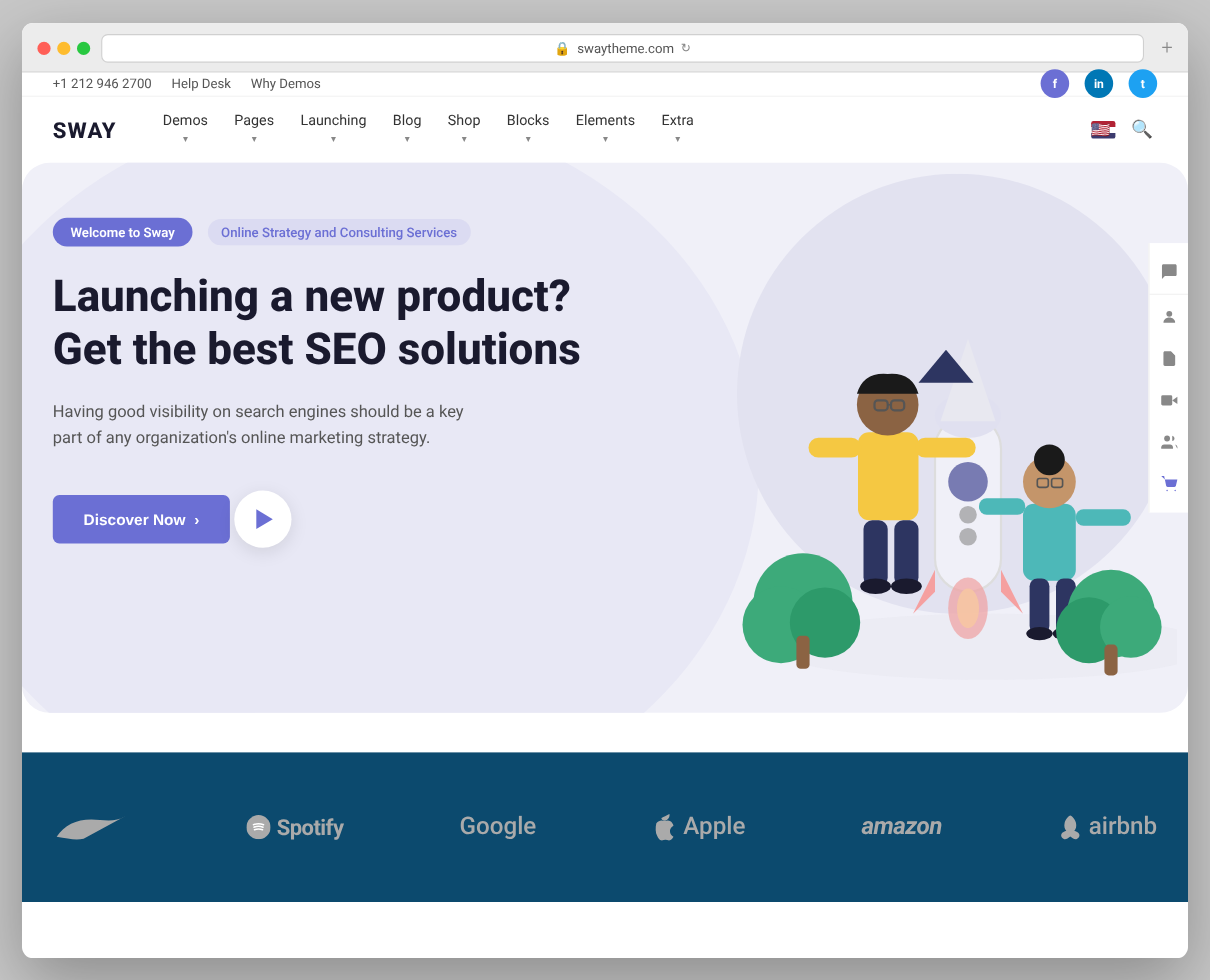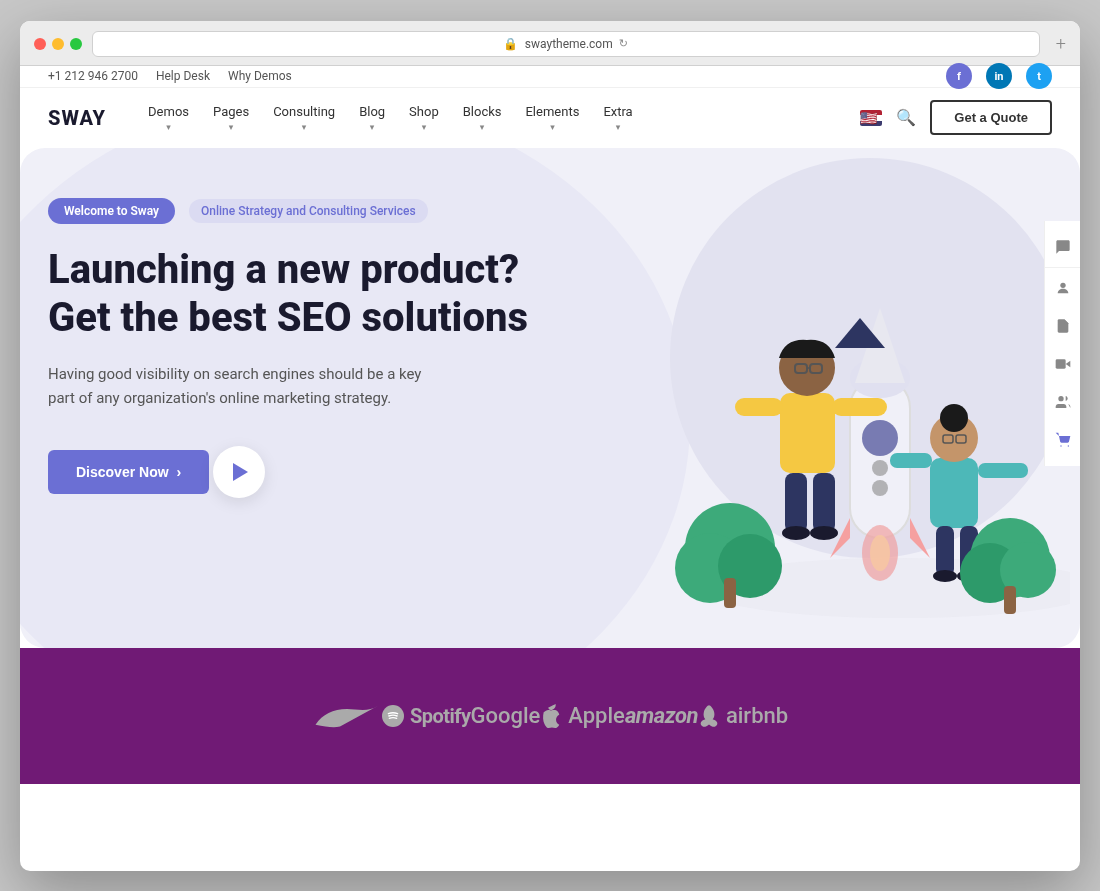--- a/index.html
+++ b/index.html
@@ -257,25 +257,26 @@
     
     .illus-svg {
       position: absolute;
       right: 10px;
       top: 10px;
       width: 450px;
       height: 470px;
     }
     
     .brands-section {
-      background: #701a75;
+      background: #0c4a6e;
       padding: 48px 28px;
       display: flex;
       align-items: center;
-      justify-content: center;
+      justify-content: space-between;
+      margin-top: 36px;
     }
     .brand-item {
       display: flex;
       align-items: center;
       gap: 6px;
       color: #888;
       font-size: 20px;
       font-weight: 600;
     }
     
@@ -343,21 +344,21 @@
     <div class="nav-menu">
       <div class="nav-item">
         <span>Demos</span>
         <span class="nav-chevron">▾</span>
       </div>
       <div class="nav-item">
         <span>Pages</span>
         <span class="nav-chevron">▾</span>
       </div>
       <div class="nav-item">
-        <span>Consulting</span>
+        <span>Launching</span>
         <span class="nav-chevron">▾</span>
       </div>
       <div class="nav-item">
         <span>Blog</span>
         <span class="nav-chevron">▾</span>
       </div>
       <div class="nav-item">
         <span>Shop</span>
         <span class="nav-chevron">▾</span>
       </div>
@@ -370,21 +371,20 @@
         <span class="nav-chevron">▾</span>
       </div>
       <div class="nav-item">
         <span>Extra</span>
         <span class="nav-chevron">▾</span>
       </div>
     </div>
     <div class="nav-right">
       <span class="flag-icon">🇺🇸</span>
       <button class="search-icon-btn">🔍</button>
-      <button class="get-quote-btn">Get a Quote</button>
     </div>
   </nav>
 
   <div class="hero">
     <div class="hero-bg-blob"></div>
 
     <div class="illus-svg">
       <svg width="450" height="470" viewBox="0 0 450 470" xmlns="http://www.w3.org/2000/svg">
 
         <ellipse cx="250" cy="200" rx="200" ry="200" fill="#e2e2f0"></ellipse>

